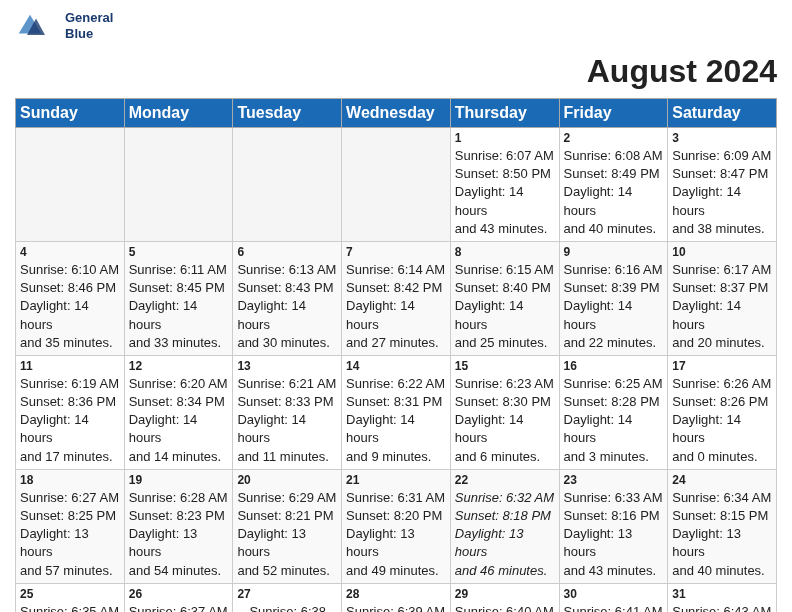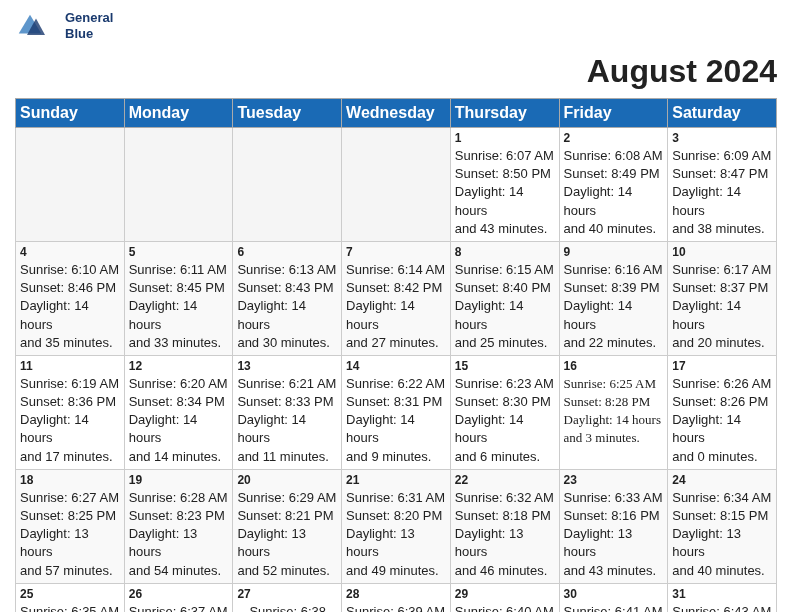--- a/index.html
+++ b/index.html
@@ -232,21 +232,21 @@
           </td>
           <td>
             <span class="day-num">15</span>
             <div class="day-info" style="white-space: pre-line;">Sunrise: 6:23 AM
 Sunset: 8:30 PM
 Daylight: 14 hours
 and 6 minutes.</div>
           </td>
           <td>
             <span class="day-num">16</span>
-            <div class="day-info" style="white-space: pre-line; font-family: Liberation Serif, serif;">Sunrise: 6:25 AM
+            <div class="day-info" style="white-space: pre-line;">Sunrise: 6:25 AM
 Sunset: 8:28 PM
 Daylight: 14 hours
 and 3 minutes.</div>
           </td>
           <td>
             <span class="day-num">17</span>
             <div class="day-info" style="white-space: pre-line;">Sunrise: 6:26 AM
 Sunset: 8:26 PM
 Daylight: 14 hours
 and 0 minutes.</div>
@@ -276,21 +276,21 @@
           </td>
           <td>
             <span class="day-num">21</span>
             <div class="day-info" style="white-space: pre-line;">Sunrise: 6:31 AM
 Sunset: 8:20 PM
 Daylight: 13 hours
 and 49 minutes.</div>
           </td>
           <td>
             <span class="day-num">22</span>
-            <div class="day-info" style="white-space: pre-line;">Sunrise: 6:32 AM
+            <div class="day-info" style="white-space: pre-line; font-style: italic;">Sunrise: 6:32 AM
 Sunset: 8:18 PM
 Daylight: 13 hours
 and 46 minutes.</div>
           </td>
           <td>
             <span class="day-num">23</span>
             <div class="day-info" style="white-space: pre-line;">Sunrise: 6:33 AM
 Sunset: 8:16 PM
 Daylight: 13 hours
 and 43 minutes.</div>

